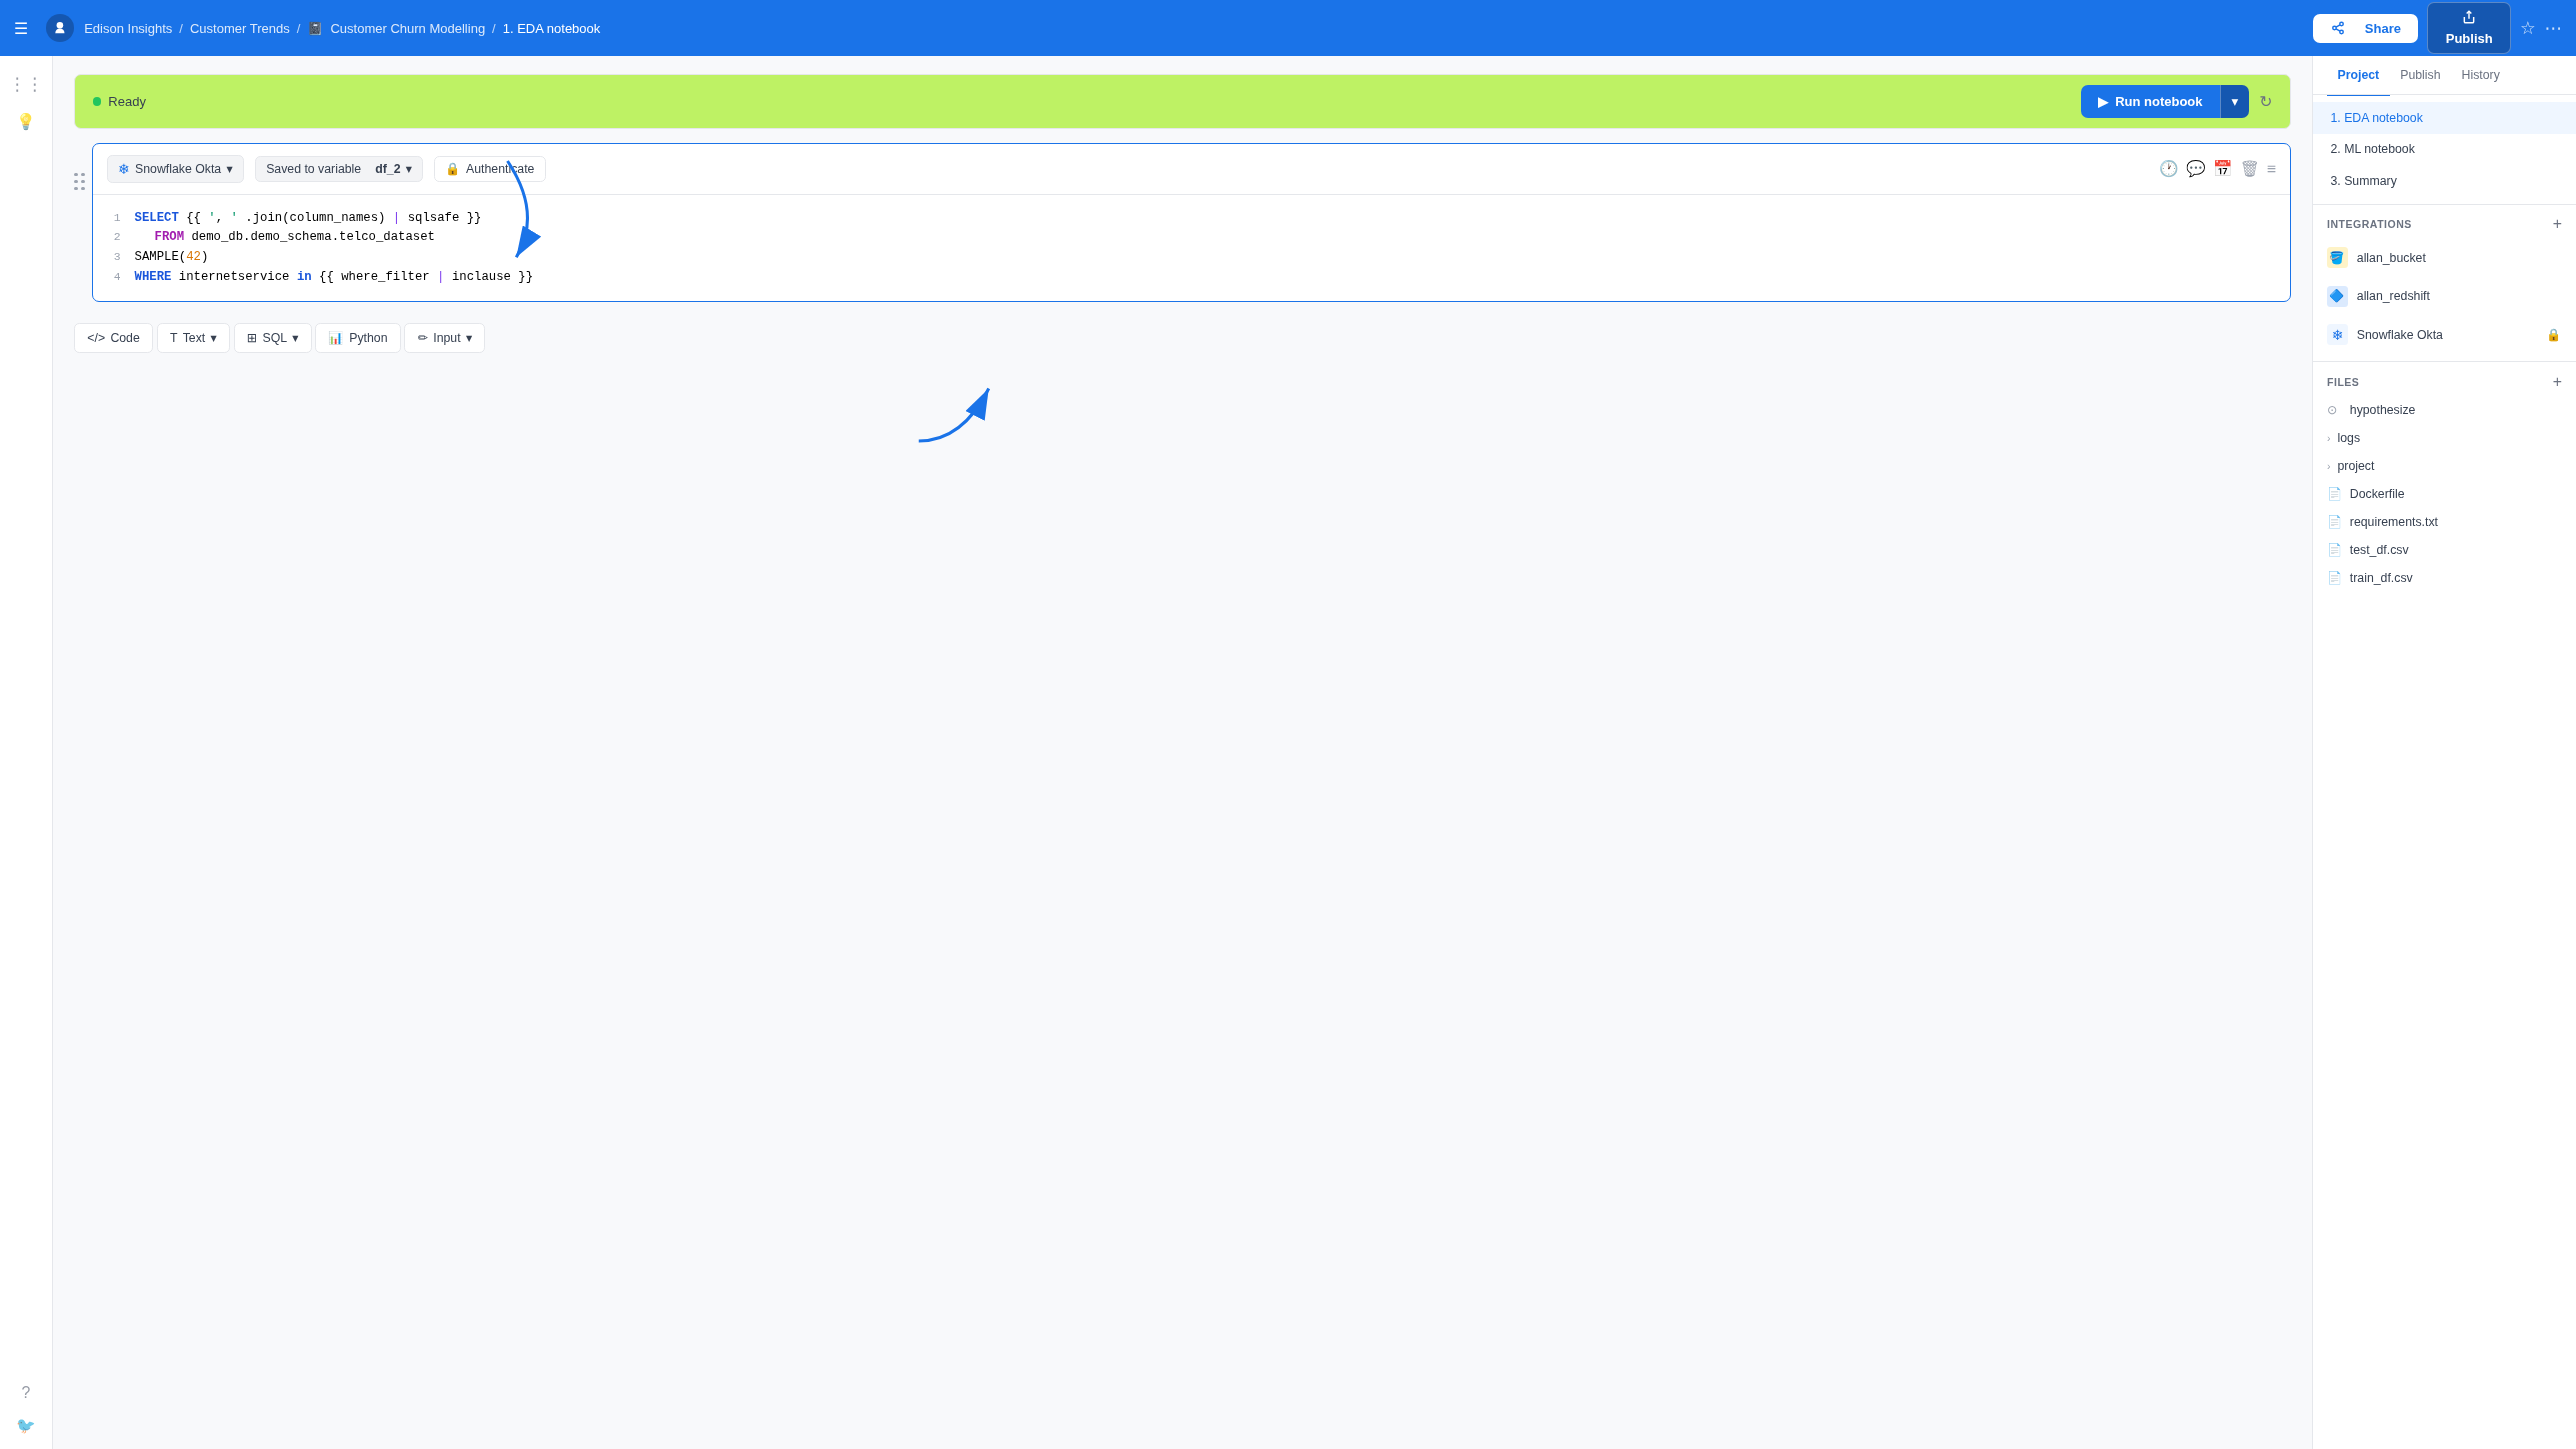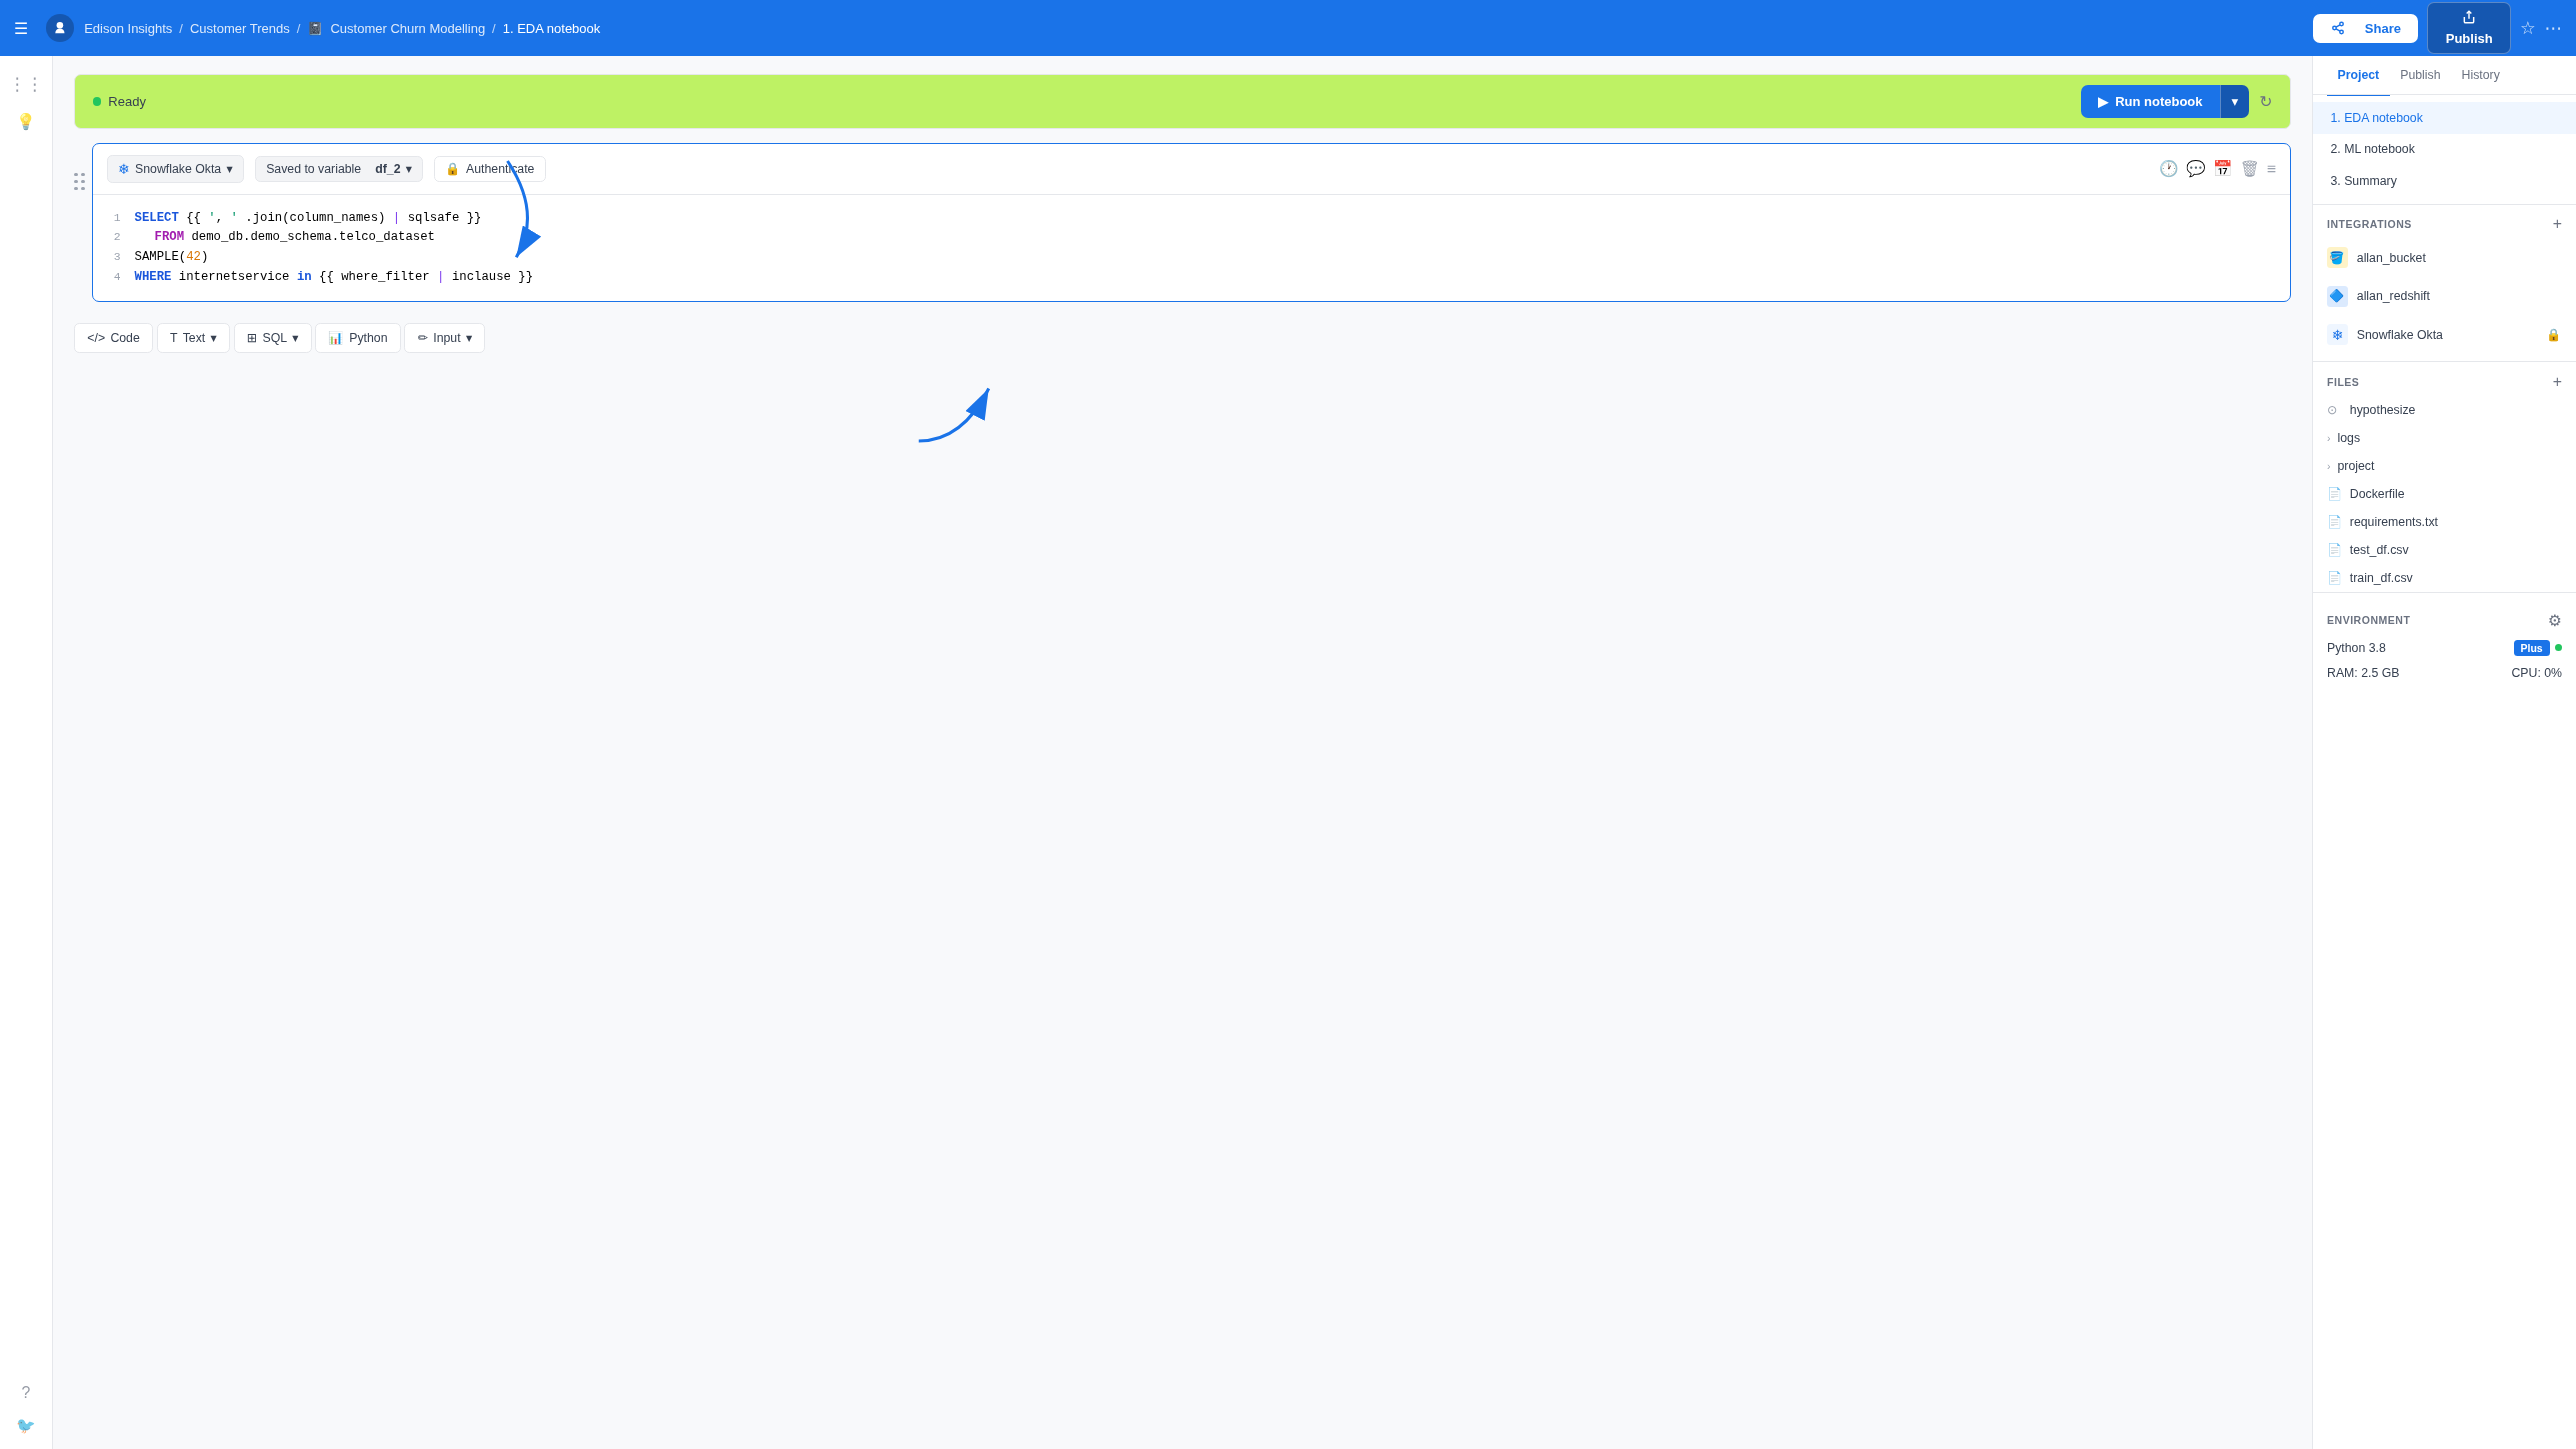--- a/index.html
+++ b/index.html
@@ -618,37 +618,20 @@
       <div class="file-item">
         <span class="file-icon">📄</span>
         <span>test_df.csv</span>
       </div>
       <div class="file-item">
         <span class="file-icon">📄</span>
         <span>train_df.csv</span>
       </div>
     </div>
 
-    <div class="env-section">
-      <div class="section-header">
-        <span class="section-title">ENVIRONMENT</span>
-        <span class="section-add">⚙</span>
-      </div>
-      <div class="env-row">
-        <span>Python 3.8</span>
-        <div style="display:flex; align-items:center; gap:5.3px;">
-          <span class="env-badge">Plus</span>
-          <div class="env-dot-green"></div>
-        </div>
-      </div>
-      <div class="env-row">
-        <span>RAM: 2.5 GB</span>
-        <span>CPU: 0%</span>
-      </div>
-    </div>
   </div>
 
   <svg style="position:absolute; top:0; left:0; width:100%; height:100%; pointer-events:none; overflow:visible;" viewBox="0 0 2944 1592" width="2576" height="1393">
 
     <defs>
       <marker id="arrowhead" markerWidth="10" markerHeight="7" refX="10" refY="3.5" orient="auto">
         <polygon points="0 0, 10 3.5, 0 7" fill="#1a73e8"></polygon>
       </marker>
     </defs>
 

